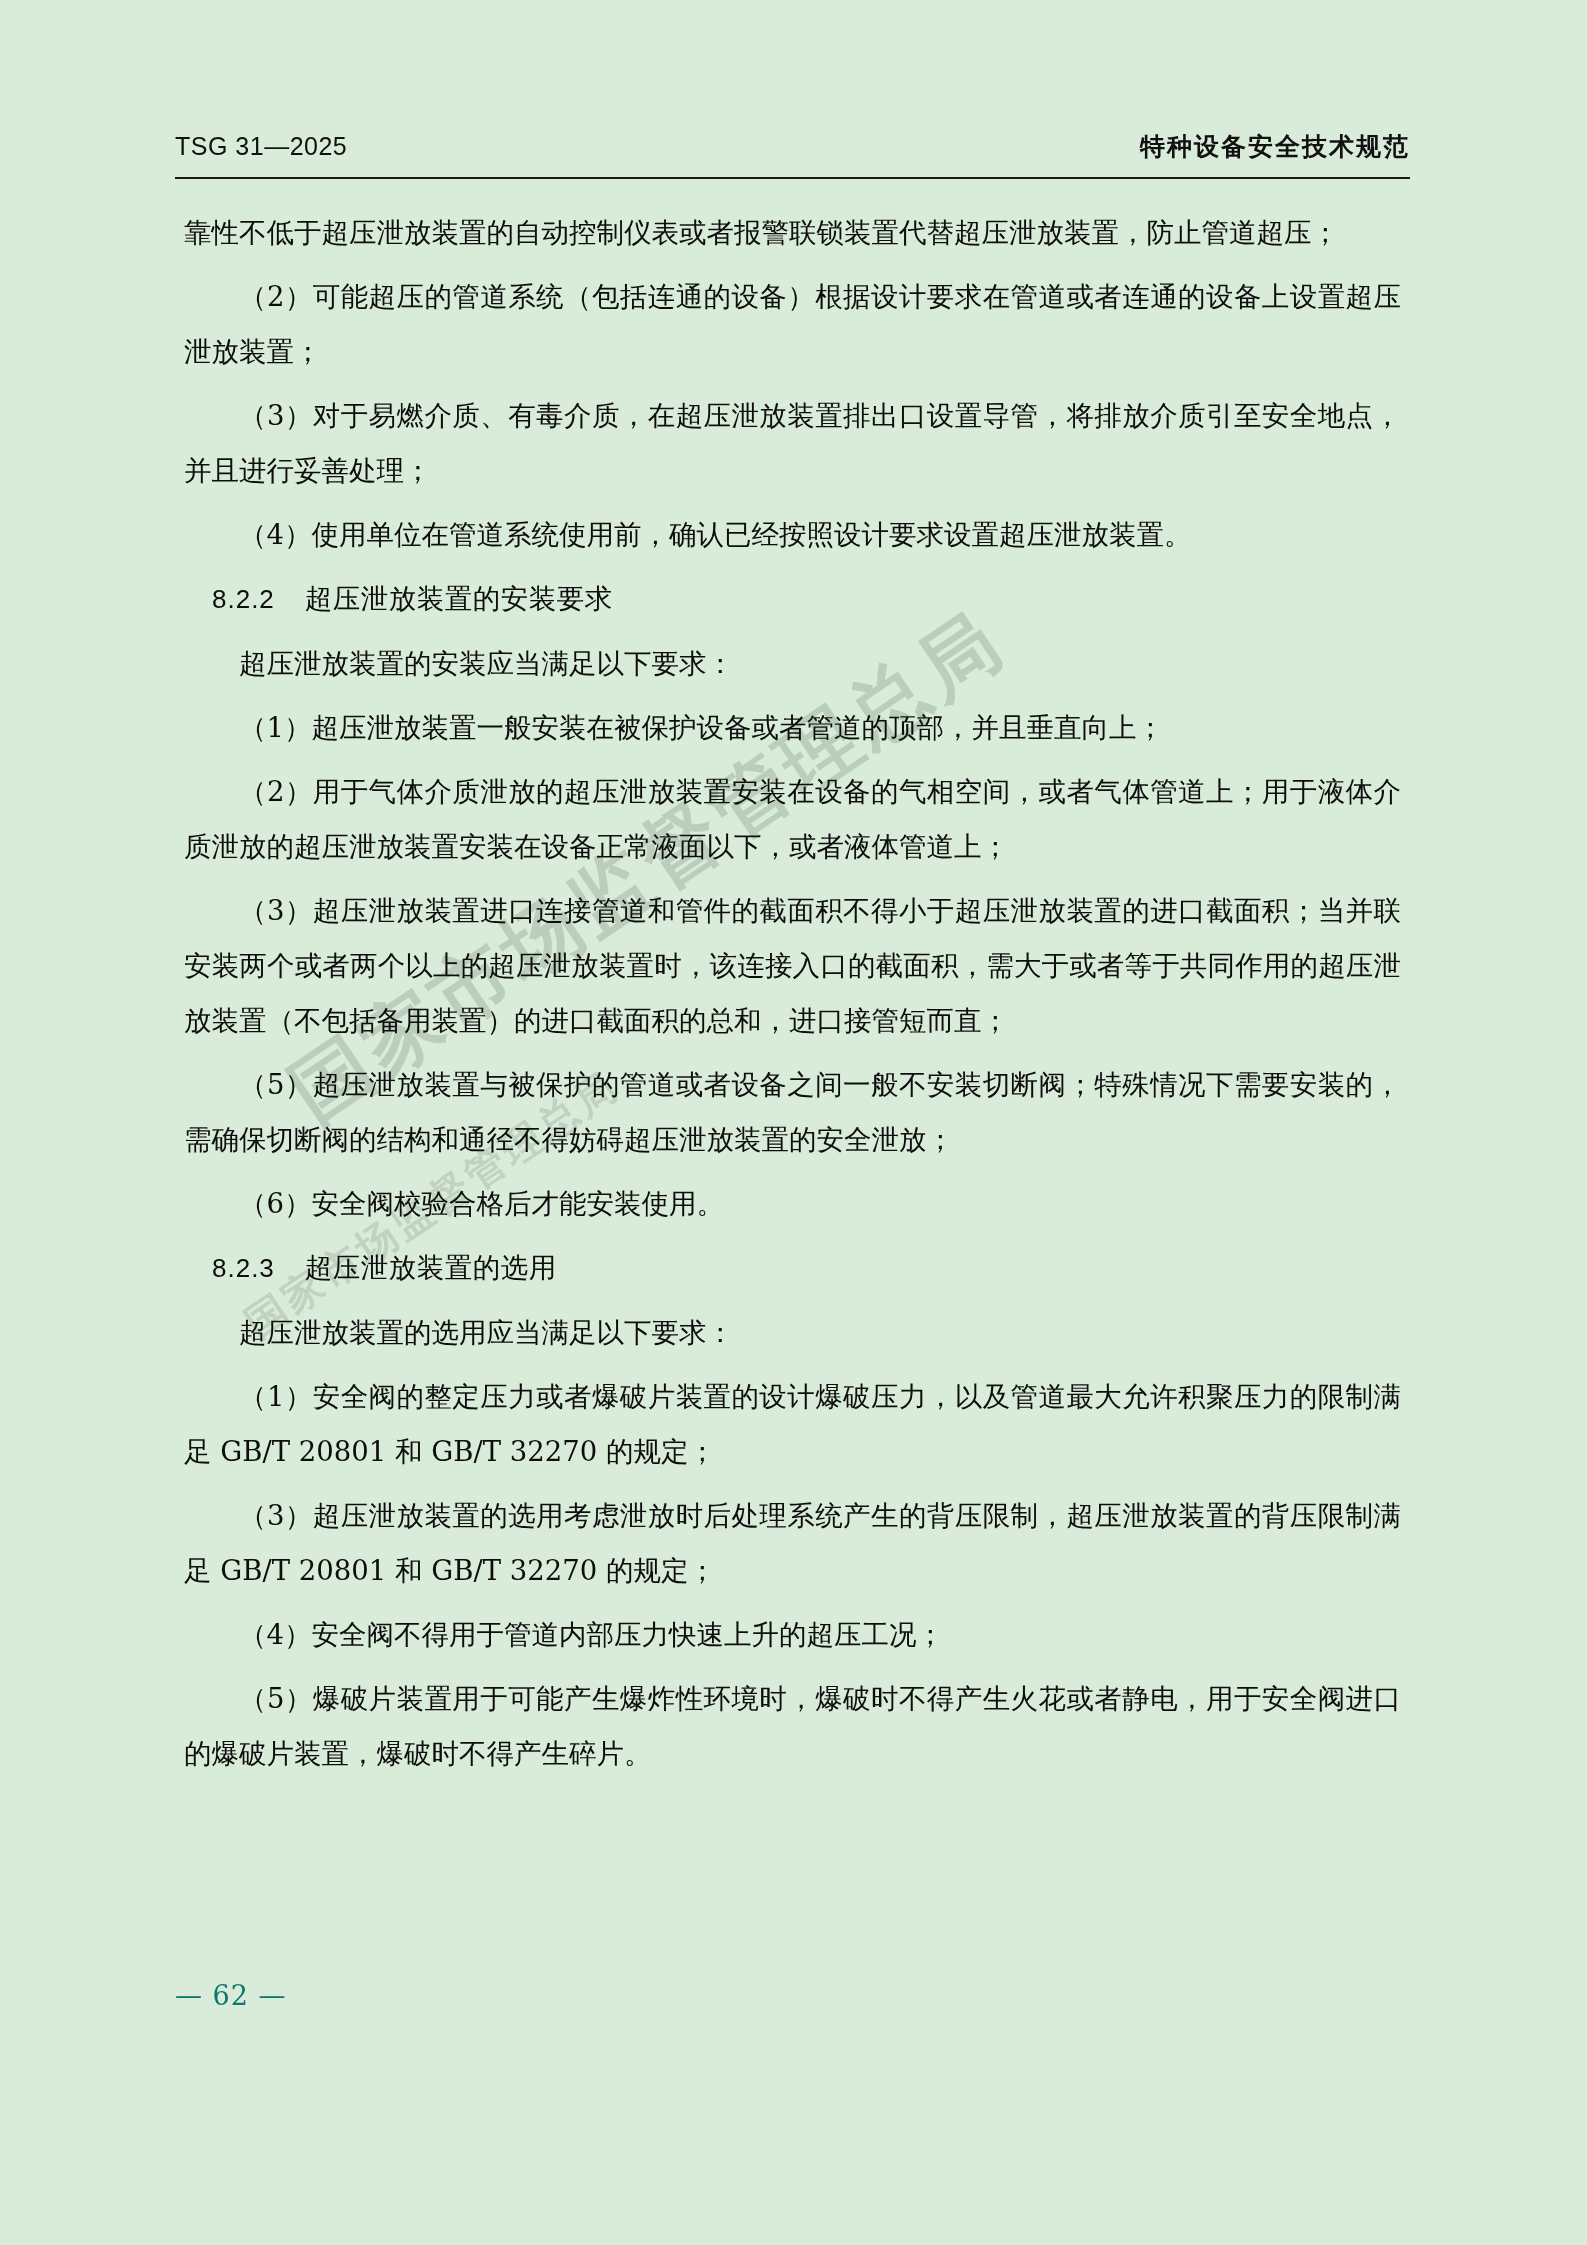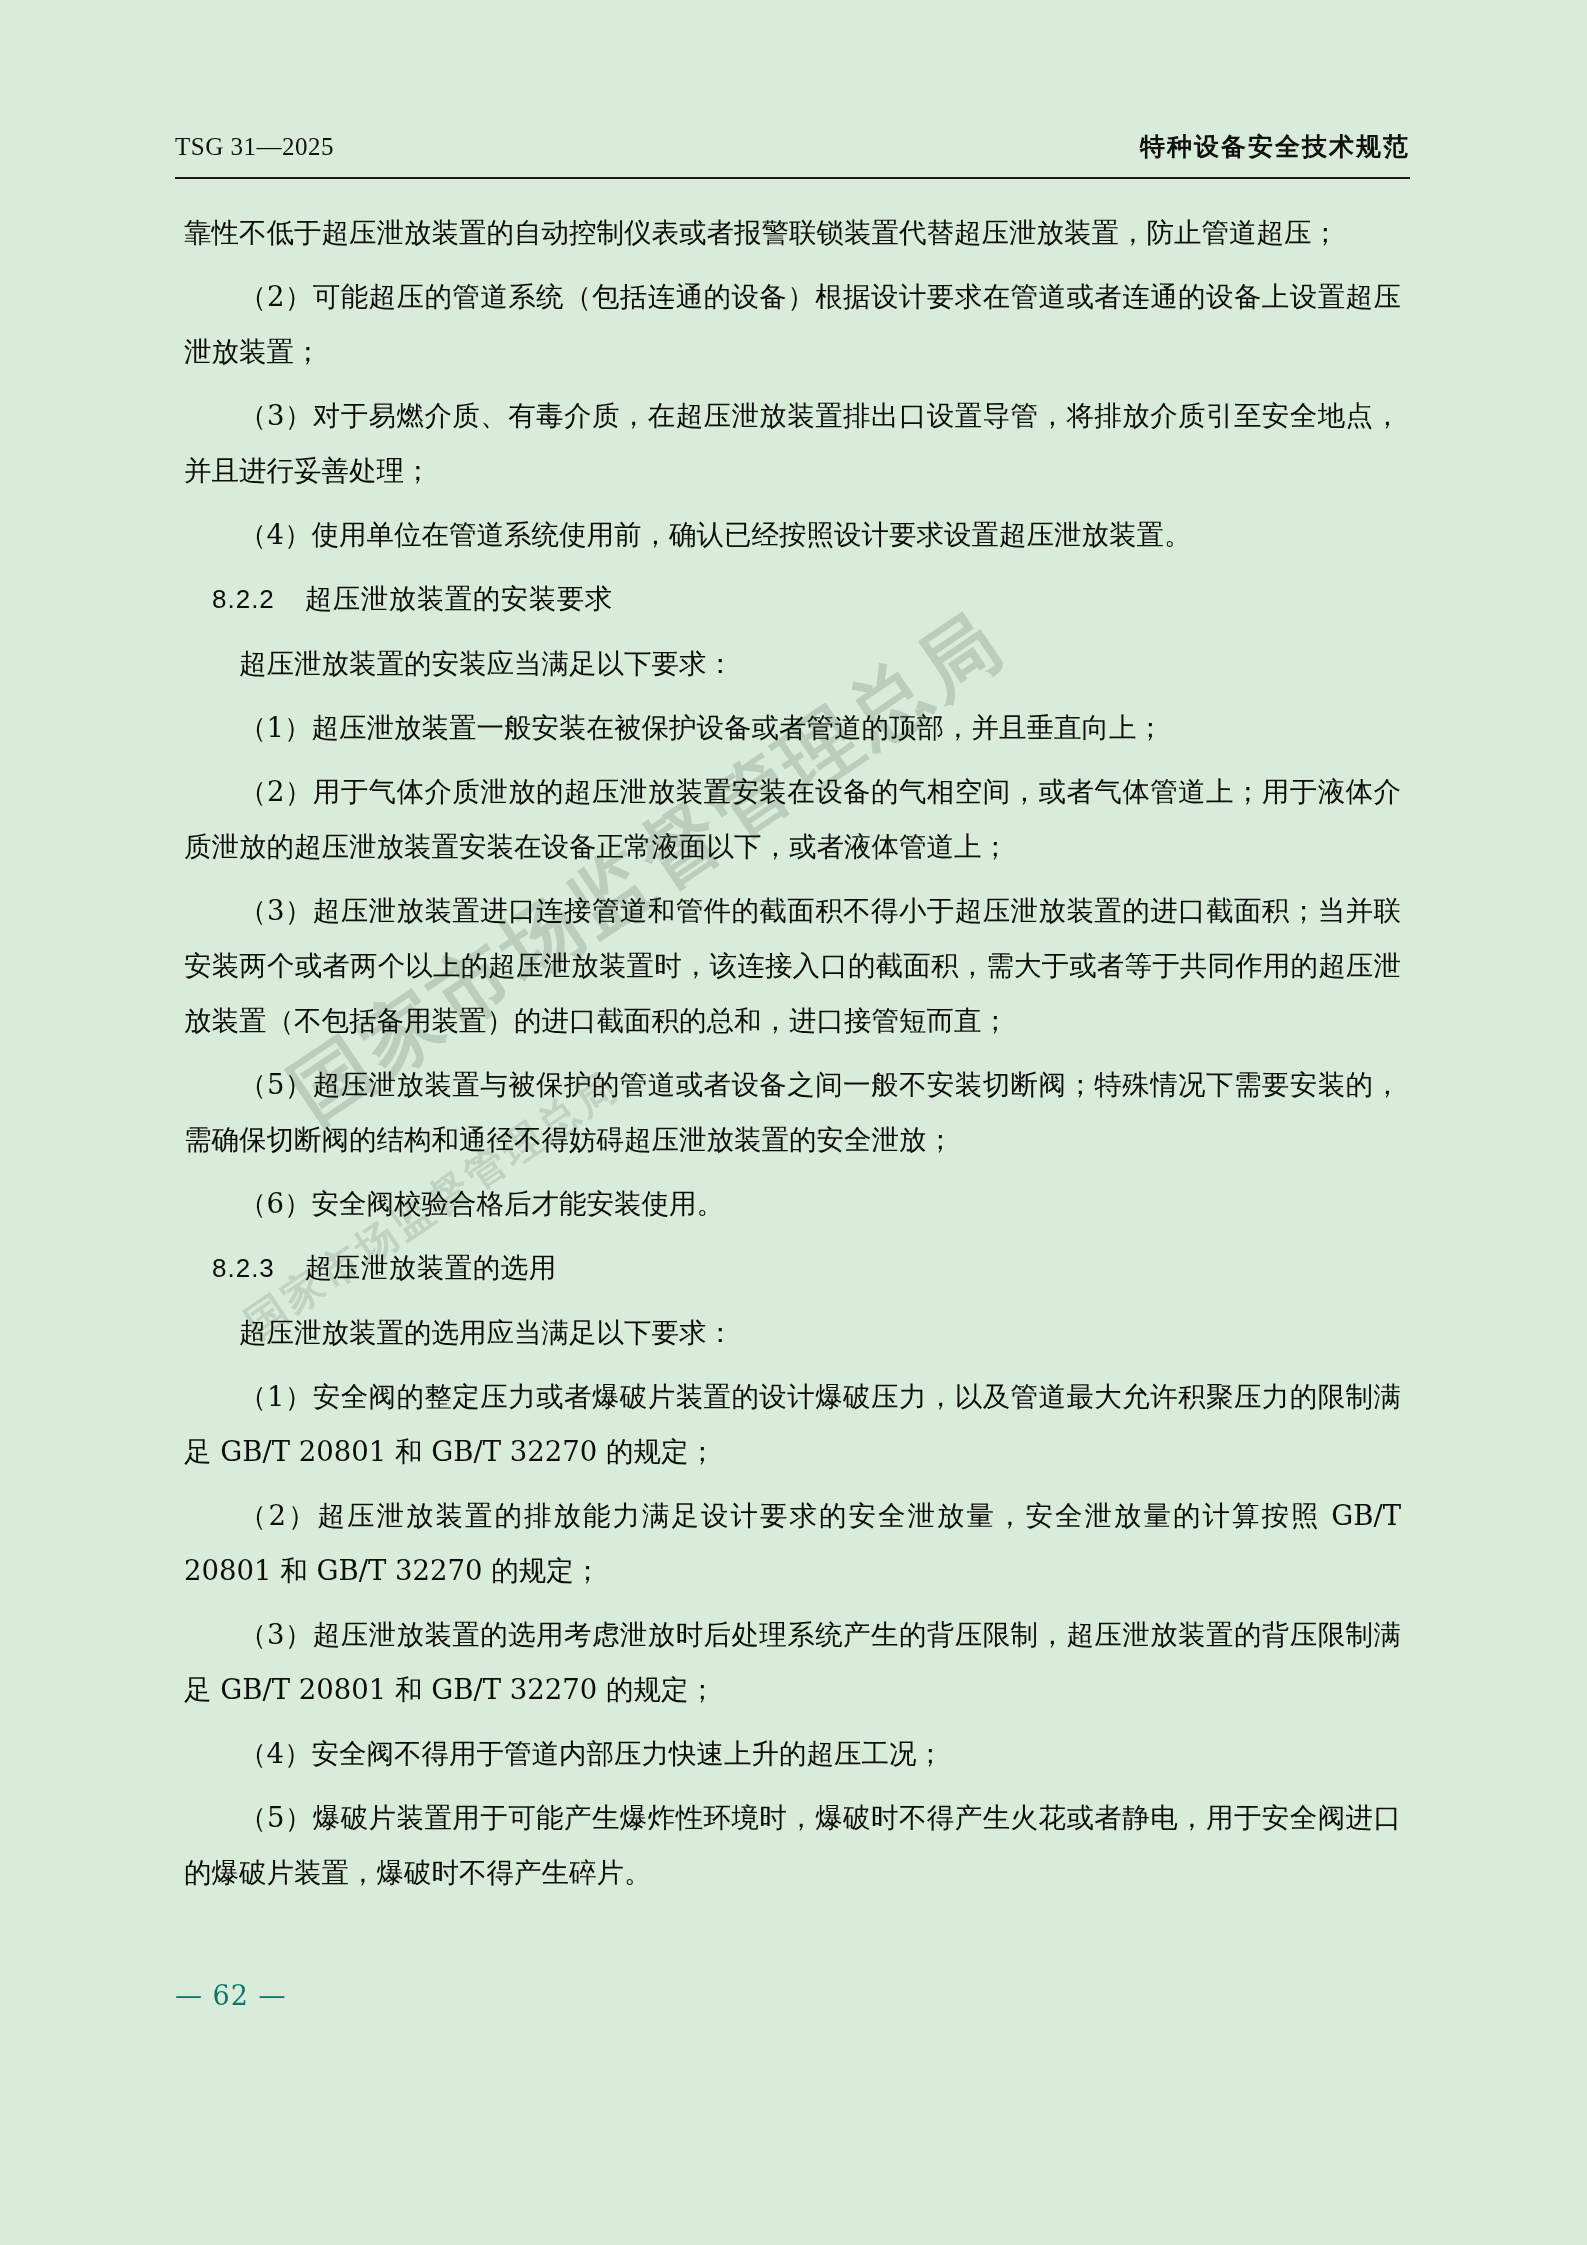--- a/index.html
+++ b/index.html
@@ -30,21 +30,21 @@
   .header {
     display: flex;
     justify-content: space-between;
     align-items: baseline;
     font-size: 25px;
     letter-spacing: 0.5px;
     padding-bottom: 14px;
     color: #111;
   }
   .header-left {
-    font-family: Liberation Serif, serif;
+    font-family: Liberation Sans, sans-serif;
     font-size: 25px;
   }
   .header-right {
     font-family: "DejaVu Serif", "Liberation Serif", serif;
     font-weight: bold;
     font-size: 25px;
     letter-spacing: 2px;
   }
   .rule {
     border-bottom: 2px solid #1a1a1a;
@@ -153,21 +153,20 @@
       <p class="para indent">（3）超压泄放装置进口连接管道和管件的截面积不得小于超压泄放装置的进口截面积；当并联安装两个或者两个以上的超压泄放装置时，该连接入口的截面积，需大于或者等于共同作用的超压泄放装置（不包括备用装置）的进口截面积的总和，进口接管短而直；</p>
       <p class="para indent">（5）超压泄放装置与被保护的管道或者设备之间一般不安装切断阀；特殊情况下需要安装的，需确保切断阀的结构和通径不得妨碍超压泄放装置的安全泄放；</p>
       <p class="para indent">（6）安全阀校验合格后才能安装使用。</p>
 
       <p class="para section">
         <span class="sec-num">8.2.3</span><span class="sec-gap"></span><span>超压泄放装置的选用</span>
       </p>
 
       <p class="para indent">超压泄放装置的选用应当满足以下要求：</p>
       <p class="para indent">（1）安全阀的整定压力或者爆破片装置的设计爆破压力，以及管道最大允许积聚压力的限制满足 GB/T 20801 和 GB/T 32270 的规定；</p>
-      <p class="para indent">（2）超压泄放装置的排放能力满足设计要求的安全泄放量，安全泄放量的计算按照 GB/T 20801 和 GB/T 32270 的规定；</p>
       <p class="para indent">（3）超压泄放装置的选用考虑泄放时后处理系统产生的背压限制，超压泄放装置的背压限制满足 GB/T 20801 和 GB/T 32270 的规定；</p>
       <p class="para indent">（4）安全阀不得用于管道内部压力快速上升的超压工况；</p>
       <p class="para indent">（5）爆破片装置用于可能产生爆炸性环境时，爆破时不得产生火花或者静电，用于安全阀进口的爆破片装置，爆破时不得产生碎片。</p>
 
     </div>
   </div>
 
   <div class="page-number">— 62 —</div>
 
 </div>

